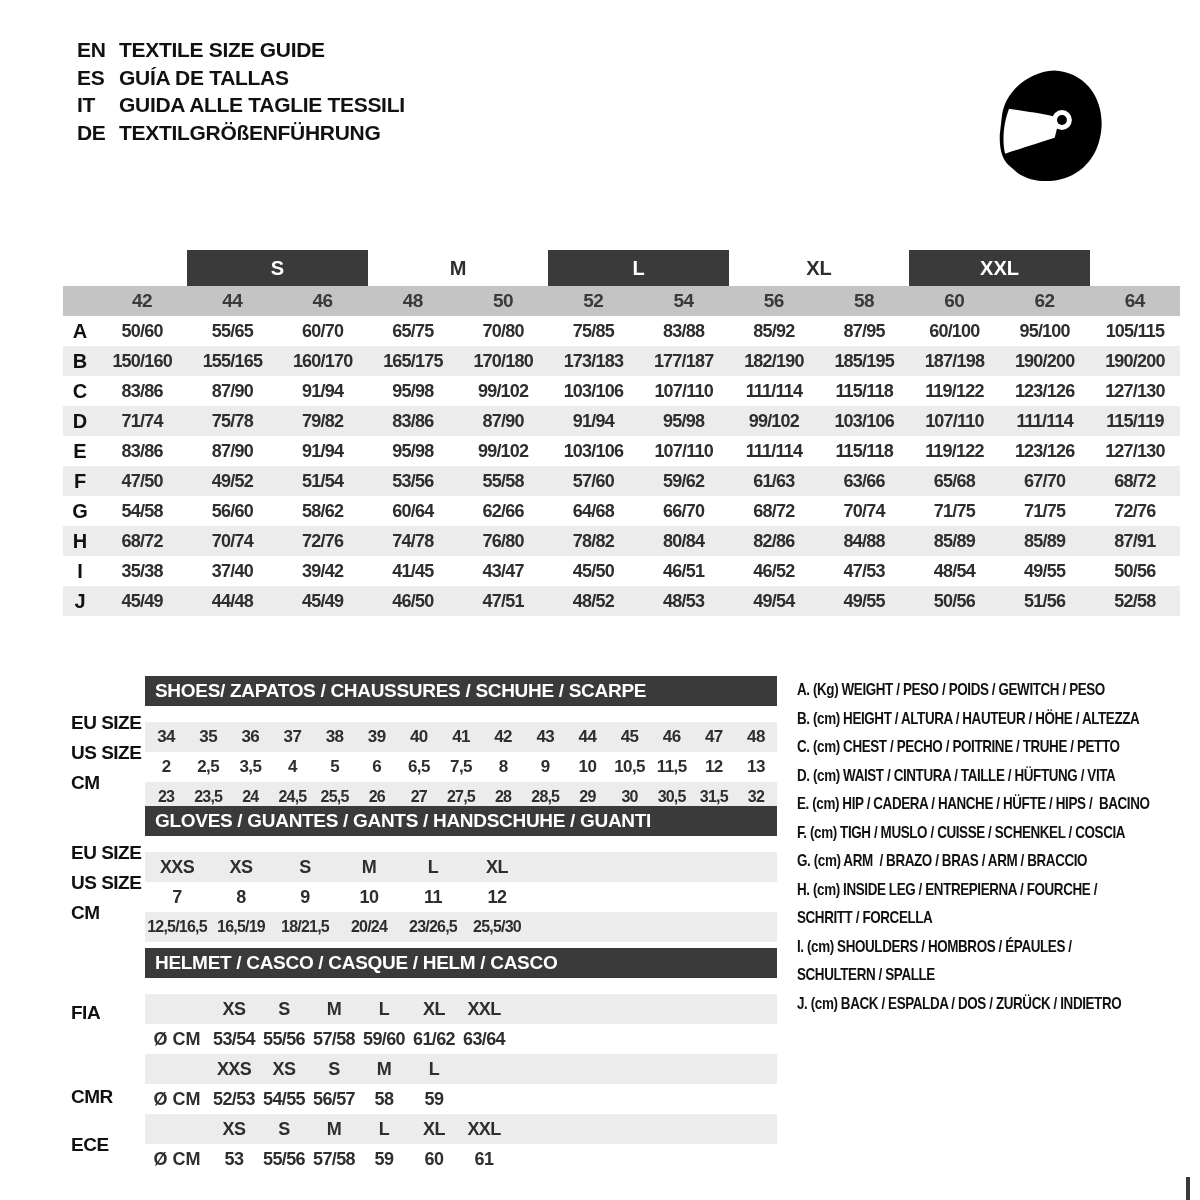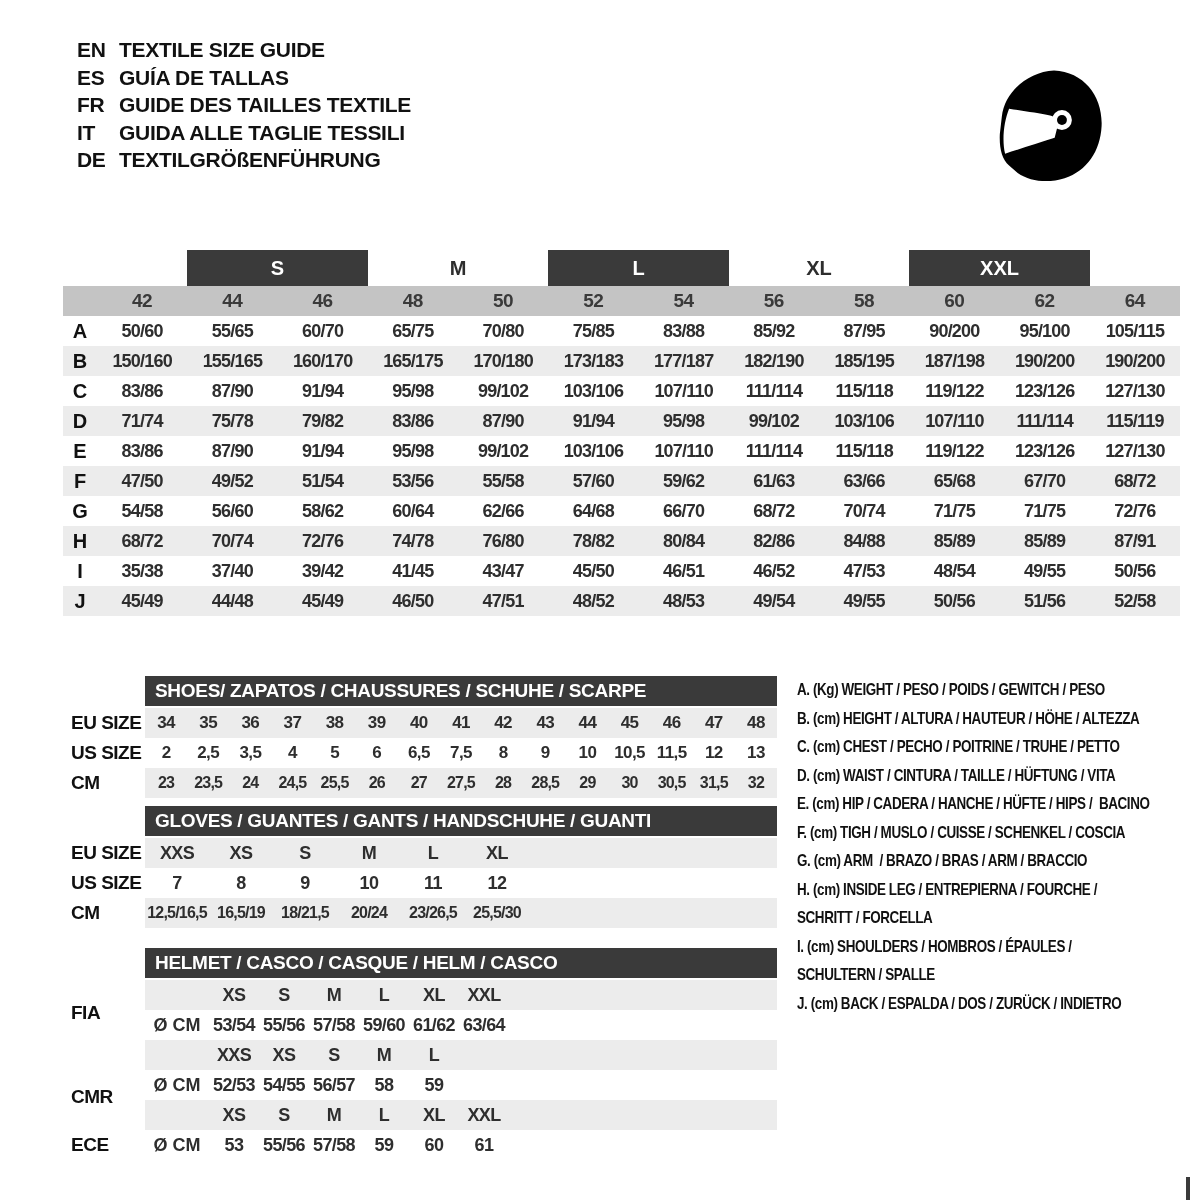--- a/index.html
+++ b/index.html
@@ -25,21 +25,21 @@
   .band{height:30px;background:#c4c4c4;}
   .bcell{text-align:center;font-size:19px;line-height:30px;color:#3a3a3a;letter-spacing:-0.5px;}
   .trow{height:30px;}
   .trow.shaded{background:#ececec;}
   .tlabel{text-align:center;font-size:20px;line-height:30px;color:#111;}
   .tcell{text-align:center;font-size:18px;line-height:30px;color:#2e2e2e;letter-spacing:-0.8px;}
 
   
   .sec{position:absolute;left:145px;width:632px;}
   .sec-bar{height:30px;background:#3a3a3a;color:#fff;font-size:19px;line-height:30px;
-           padding-left:10px;margin-bottom:2px;letter-spacing:-0.3px;}
+           padding-left:10px;margin-bottom:16px;letter-spacing:-0.3px;}
   .srow{height:30px;display:grid;}
   .srow.shaded{background:#ececec;}
   .shoes-grid{grid-template-columns:repeat(15,1fr);}
   .gloves-grid{grid-template-columns:repeat(6,64px) 1fr;}
   .helmet-grid{grid-template-columns:64px repeat(6,50px) 1fr;}
   .scell{text-align:center;font-size:18px;line-height:30px;color:#2e2e2e;letter-spacing:-0.6px;}
   .shoes-grid .scell{font-size:17px;}
   .cmcell{font-size:16px !important;letter-spacing:-0.8px;}
   .unit{letter-spacing:0;}
   .outer-label{position:absolute;left:-74px;width:72px;font-size:19px;line-height:30px;
@@ -61,24 +61,20 @@
 <div class="page">
 
   <div class="langs" id="langs">
       <div class="lang-row">
         <span class="lang-code">EN</span>
         <span class="lang-label">TEXTILE SIZE GUIDE</span>
       </div>
       <div class="lang-row">
         <span class="lang-code">ES</span>
         <span class="lang-label">GUÍA DE TALLAS</span>
-      </div>
-      <div class="lang-row">
-        <span class="lang-code">FR</span>
-        <span class="lang-label">GUIDE DES TAILLES TEXTILE</span>
       </div>
       <div class="lang-row">
         <span class="lang-code">IT</span>
         <span class="lang-label">GUIDA ALLE TAGLIE TESSILI</span>
       </div>
       <div class="lang-row">
         <span class="lang-code">DE</span>
         <span class="lang-label">TEXTILGRÖßENFÜHRUNG</span>
       </div>
     </div>
@@ -120,21 +116,21 @@
           <div class="tlabel">A</div>
           <div class="tcell">50/60</div>
           <div class="tcell">55/65</div>
           <div class="tcell">60/70</div>
           <div class="tcell">65/75</div>
           <div class="tcell">70/80</div>
           <div class="tcell">75/85</div>
           <div class="tcell">83/88</div>
           <div class="tcell">85/92</div>
           <div class="tcell">87/95</div>
-          <div class="tcell">90/200</div>
+          <div class="tcell">60/100</div>
           <div class="tcell">95/100</div>
           <div class="tcell">105/115</div>
         </div>
         <div class="grid13 trow shaded">
           <div class="tlabel">B</div>
           <div class="tcell">150/160</div>
           <div class="tcell">155/165</div>
           <div class="tcell">160/170</div>
           <div class="tcell">165/175</div>
           <div class="tcell">170/180</div>

